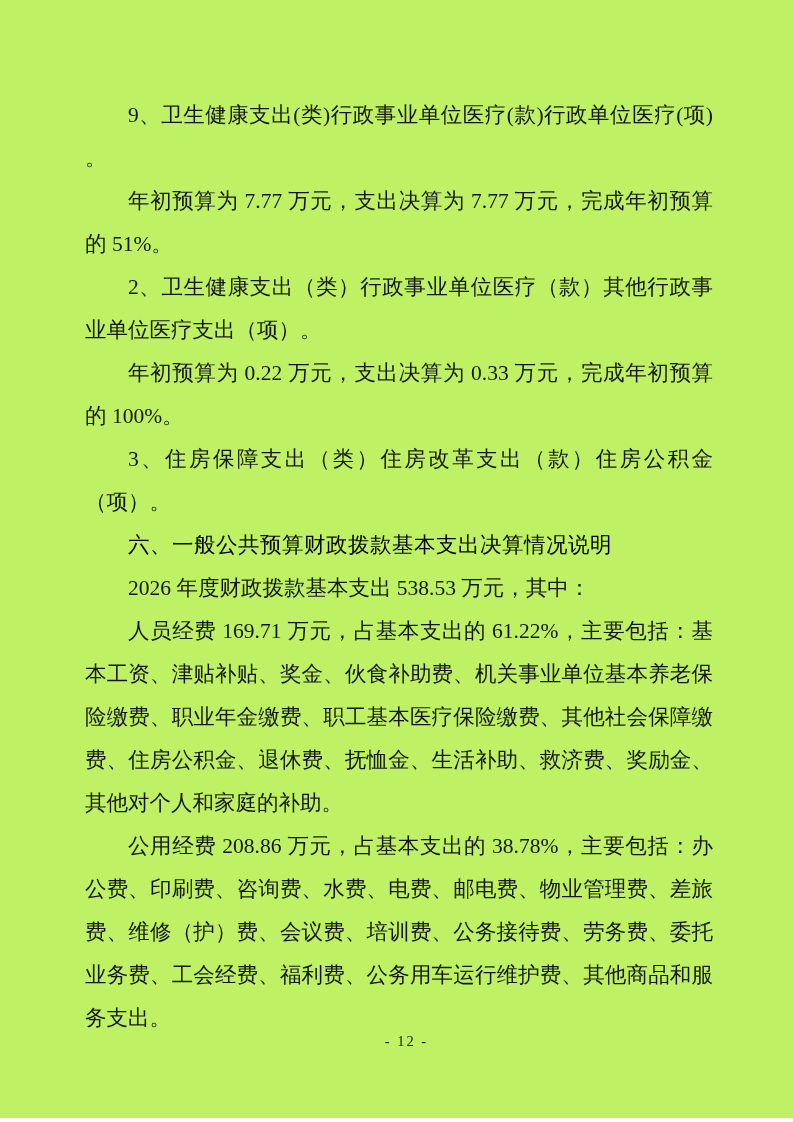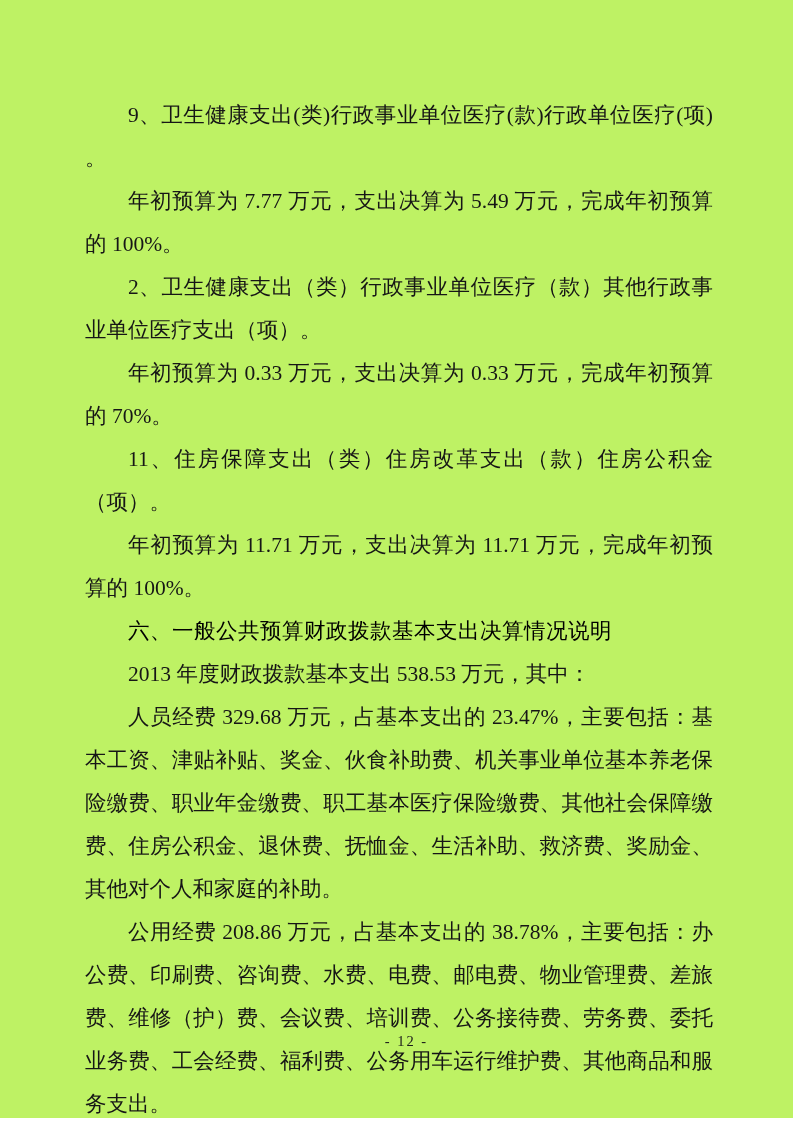--- a/index.html
+++ b/index.html
@@ -49,25 +49,24 @@
     font-family: "Liberation Serif", "DejaVu Serif", serif;
     margin-left: 32px;
   }
 </style>
 </head>
 <body>
 
 <div class="page">
   <div class="content">
     <p class="para">9、卫生健康支出(类)行政事业单位医疗(款)行政单位医疗(项) 。</p>
-    <p class="para">年初预算为 7.77 万元，支出决算为 5.49 万元，完成年初预算的 100%。</p>
+    <p class="para">年初预算为 7.77 万元，支出决算为 7.77 万元，完成年初预算的 51%。</p>
     <p class="para">2、卫生健康支出（类）行政事业单位医疗（款）其他行政事业单位医疗支出（项）。</p>
-    <p class="para">年初预算为 0.33 万元，支出决算为 0.33 万元，完成年初预算的 70%。</p>
-    <p class="para">11、住房保障支出（类）住房改革支出（款）住房公积金（项）。</p>
-    <p class="para">年初预算为 11.71 万元，支出决算为 11.71 万元，完成年初预算的 100%。</p>
+    <p class="para">年初预算为 0.22 万元，支出决算为 0.33 万元，完成年初预算的 100%。</p>
+    <p class="para">3、住房保障支出（类）住房改革支出（款）住房公积金（项）。</p>
     <p class="para heading">六、一般公共预算财政拨款基本支出决算情况说明</p>
-    <p class="para">2013 年度财政拨款基本支出 538.53 万元，其中：</p>
-    <p class="para">人员经费 329.68 万元，占基本支出的 23.47%，主要包括：基本工资、津贴补贴、奖金、伙食补助费、机关事业单位基本养老保险缴费、职业年金缴费、职工基本医疗保险缴费、其他社会保障缴费、住房公积金、退休费、抚恤金、生活补助、救济费、奖励金、其他对个人和家庭的补助。</p>
+    <p class="para">2026 年度财政拨款基本支出 538.53 万元，其中：</p>
+    <p class="para">人员经费 169.71 万元，占基本支出的 61.22%，主要包括：基本工资、津贴补贴、奖金、伙食补助费、机关事业单位基本养老保险缴费、职业年金缴费、职工基本医疗保险缴费、其他社会保障缴费、住房公积金、退休费、抚恤金、生活补助、救济费、奖励金、其他对个人和家庭的补助。</p>
     <p class="para">公用经费 208.86 万元，占基本支出的 38.78%，主要包括：办公费、印刷费、咨询费、水费、电费、邮电费、物业管理费、差旅费、维修（护）费、会议费、培训费、公务接待费、劳务费、委托业务费、工会经费、福利费、公务用车运行维护费、其他商品和服务支出。</p>
 
   </div>
   <div class="footer">- 12 -</div>
 </div>
 
 </body></html>

